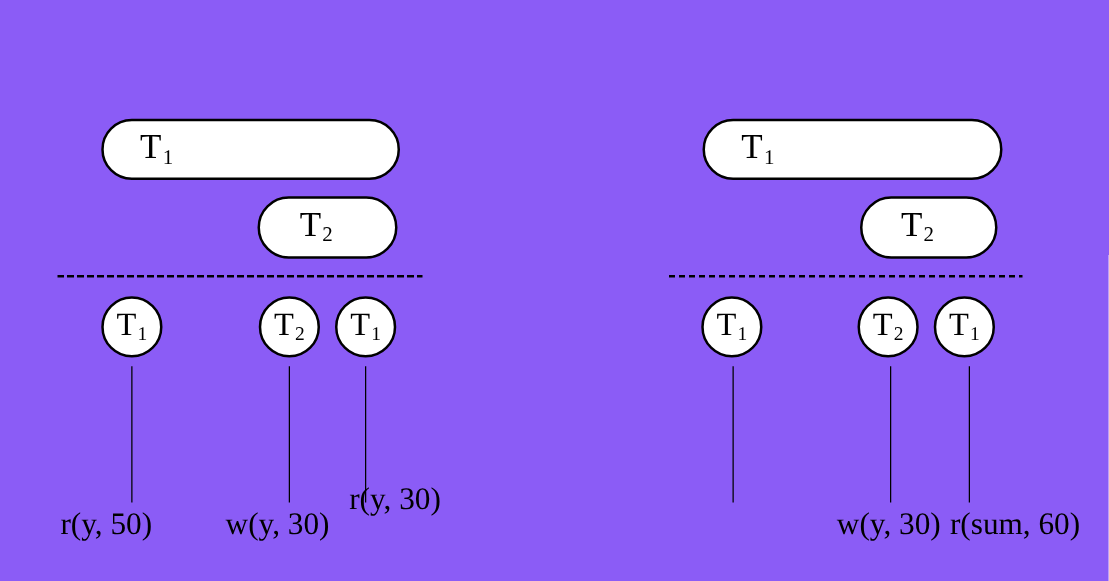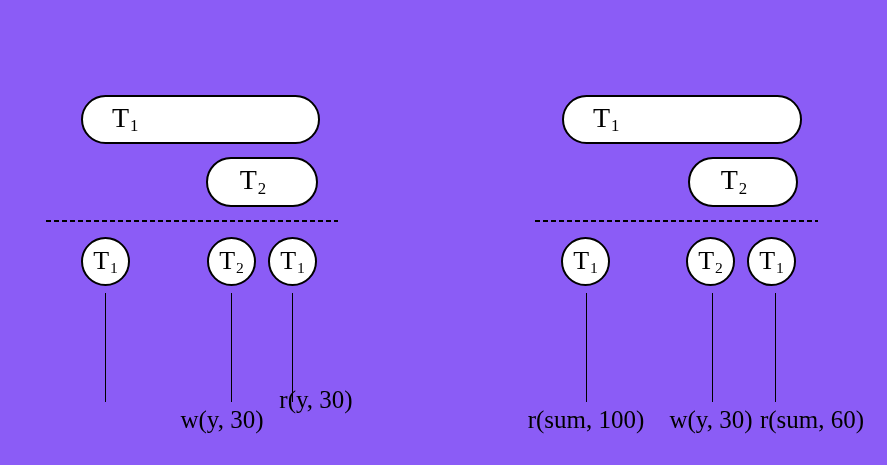--- a/index.html
+++ b/index.html
@@ -107,20 +107,21 @@
       <span class="tlabel"><span>T</span><sub class="tsub">2</sub></span>
     </div>
     <div class="node" style="left:268px; top:237px;">
       <span class="tlabel"><span>T</span><sub class="tsub">1</sub></span>
     </div>
 
     <div class="vline" style="left:105px; top:293px; height:109px;"></div>
     <div class="vline" style="left:231px; top:293px; height:109px;"></div>
     <div class="vline" style="left:292px; top:293px; height:109px;"></div>
 
+    <div class="op" style="left:85px; top:406px;">r(y, 50)</div>
     <div class="op" style="left:222px; top:406px;">w(y, 30)</div>
     <div class="op" style="left:316px; top:386px;">r(y, 30)</div>
   </section>
 
   <section class="diagram">
 
     <div class="pill start-label" style="left:562px; top:95px; width:240px; height:49px; padding-left:29px;">
       <span class="tlabel"><span>T</span><sub class="tsub">1</sub></span>
     </div>
 
@@ -137,18 +138,17 @@
       <span class="tlabel"><span>T</span><sub class="tsub">2</sub></span>
     </div>
     <div class="node" style="left:747px; top:237px;">
       <span class="tlabel"><span>T</span><sub class="tsub">1</sub></span>
     </div>
 
     <div class="vline" style="left:586px; top:293px; height:109px;"></div>
     <div class="vline" style="left:712px; top:293px; height:109px;"></div>
     <div class="vline" style="left:775px; top:293px; height:109px;"></div>
 
-    <div class="op" style="left:586px; top:406px;">r(sum, 100)</div>
     <div class="op" style="left:711px; top:406px;">w(y, 30)</div>
     <div class="op" style="left:812px; top:406px;">r(sum, 60)</div>
   </section>
 
 </div>
 
 </body></html>

